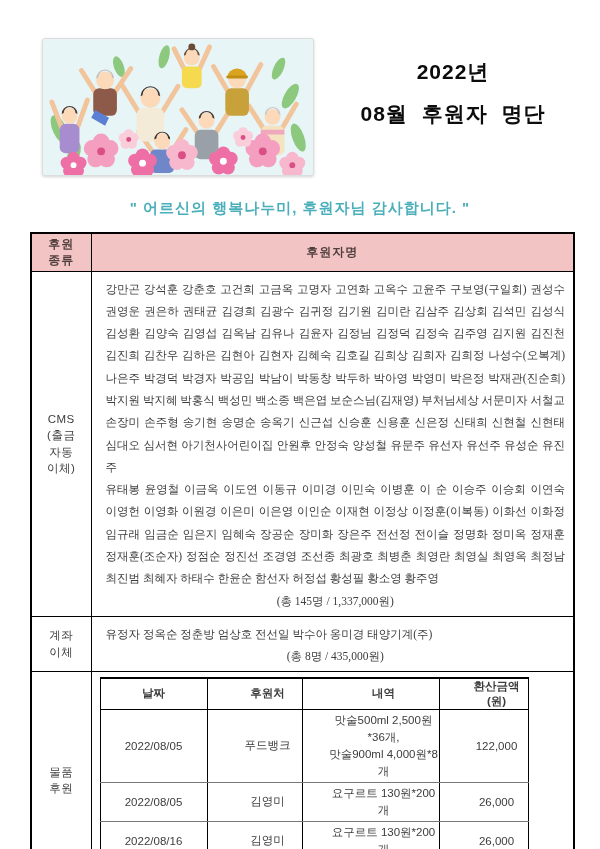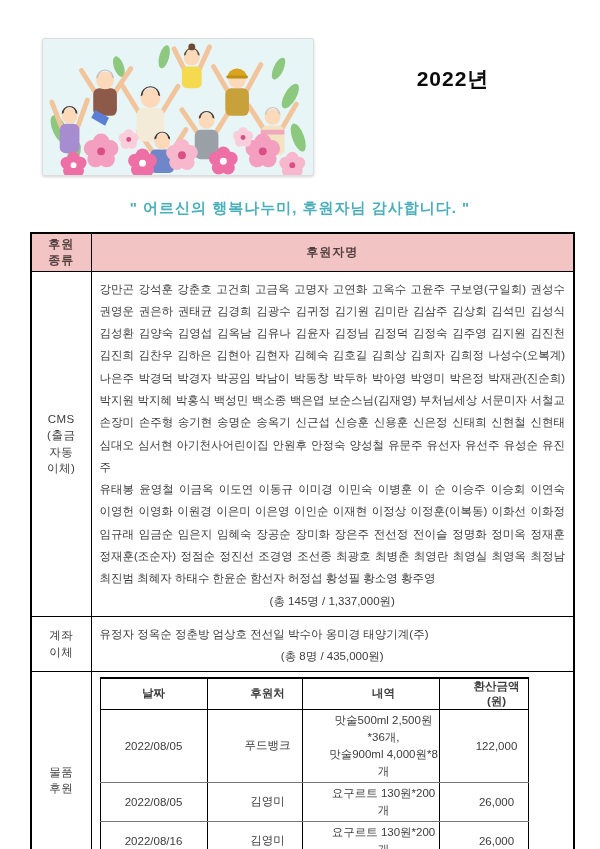--- a/index.html
+++ b/index.html
@@ -17,21 +17,21 @@
     color:var(--body-text);
   }
   .illustration{
     position:absolute;left:42px;top:38px;width:272px;height:138px;
     border:1px solid #ddd;border-radius:3px;overflow:hidden;
     box-shadow:0 1px 3px rgba(0,0,0,.18);
     background:#e7f5f6;
   }
   .illustration svg{display:block;width:100%;height:100%;}
   .title-block{
-    position:absolute;left:332px;top:58px;width:242px;
+    position:absolute;left:332px;top:51px;width:242px;
     text-align:center;
   }
   .title-line{
     font-size:21px;font-weight:bold;color:#0c0c0c;
     line-height:42px;word-spacing:7px;letter-spacing:1px;
   }
   .quote{
     position:absolute;left:0;top:199px;width:600px;text-align:center;
     color:var(--quote);font-weight:bold;font-size:15px;letter-spacing:1px;
   }
@@ -44,21 +44,21 @@
   table.main th,table.main td{border:1px solid var(--border);}
   table.main tr.head th{
     background:var(--header-bg);color:var(--header-text);
     font-weight:bold;font-size:12px;height:38px;line-height:16px;
     text-align:center;vertical-align:middle;letter-spacing:1px;
   }
   td.cat{
     text-align:center;vertical-align:middle;
     line-height:16.5px;letter-spacing:.5px;
   }
-  td.names{padding:6px 8px 4px 8px;vertical-align:top;}
+  td.names{padding:6px 8px 4px 14px;vertical-align:top;font-family:Liberation Serif, serif;}
   .name-line{
     line-height:22.3px;
     text-align:justify;text-align-last:justify;
   }
   .cms-names .name-line:last-child{text-align:left;text-align-last:left;}
   .total-line{line-height:22px;text-align:center;}
   td.goods-cell{padding:5px 6px 4px 8px;vertical-align:top;}
   table.goods{
     border-collapse:collapse;table-layout:fixed;width:428px;
     text-align:center;font-size:11.5px;color:var(--body-text);
@@ -179,20 +179,21 @@
       <circle cx="252" cy="128" r="3" fill="#d94f86"></circle>
       <circle cx="30" cy="128" r="3" fill="#ffffff"></circle>
       <circle cx="86" cy="102" r="2.5" fill="#d94f86"></circle>
       <circle cx="202" cy="100" r="2.5" fill="#d94f86"></circle>
     </g>
   </svg>
 </div>
 
 <div class="title-block">
   <div class="title-line">2022년</div>
+  <div class="title-line">08월 후원자 명단</div>
 </div>
 
 <div class="quote">" 어르신의 행복나누미, 후원자님 감사합니다. "</div>
 
 <table class="main">
   <colgroup>
       <col style="width:60px">
       <col>
     </colgroup>
   <tbody>

